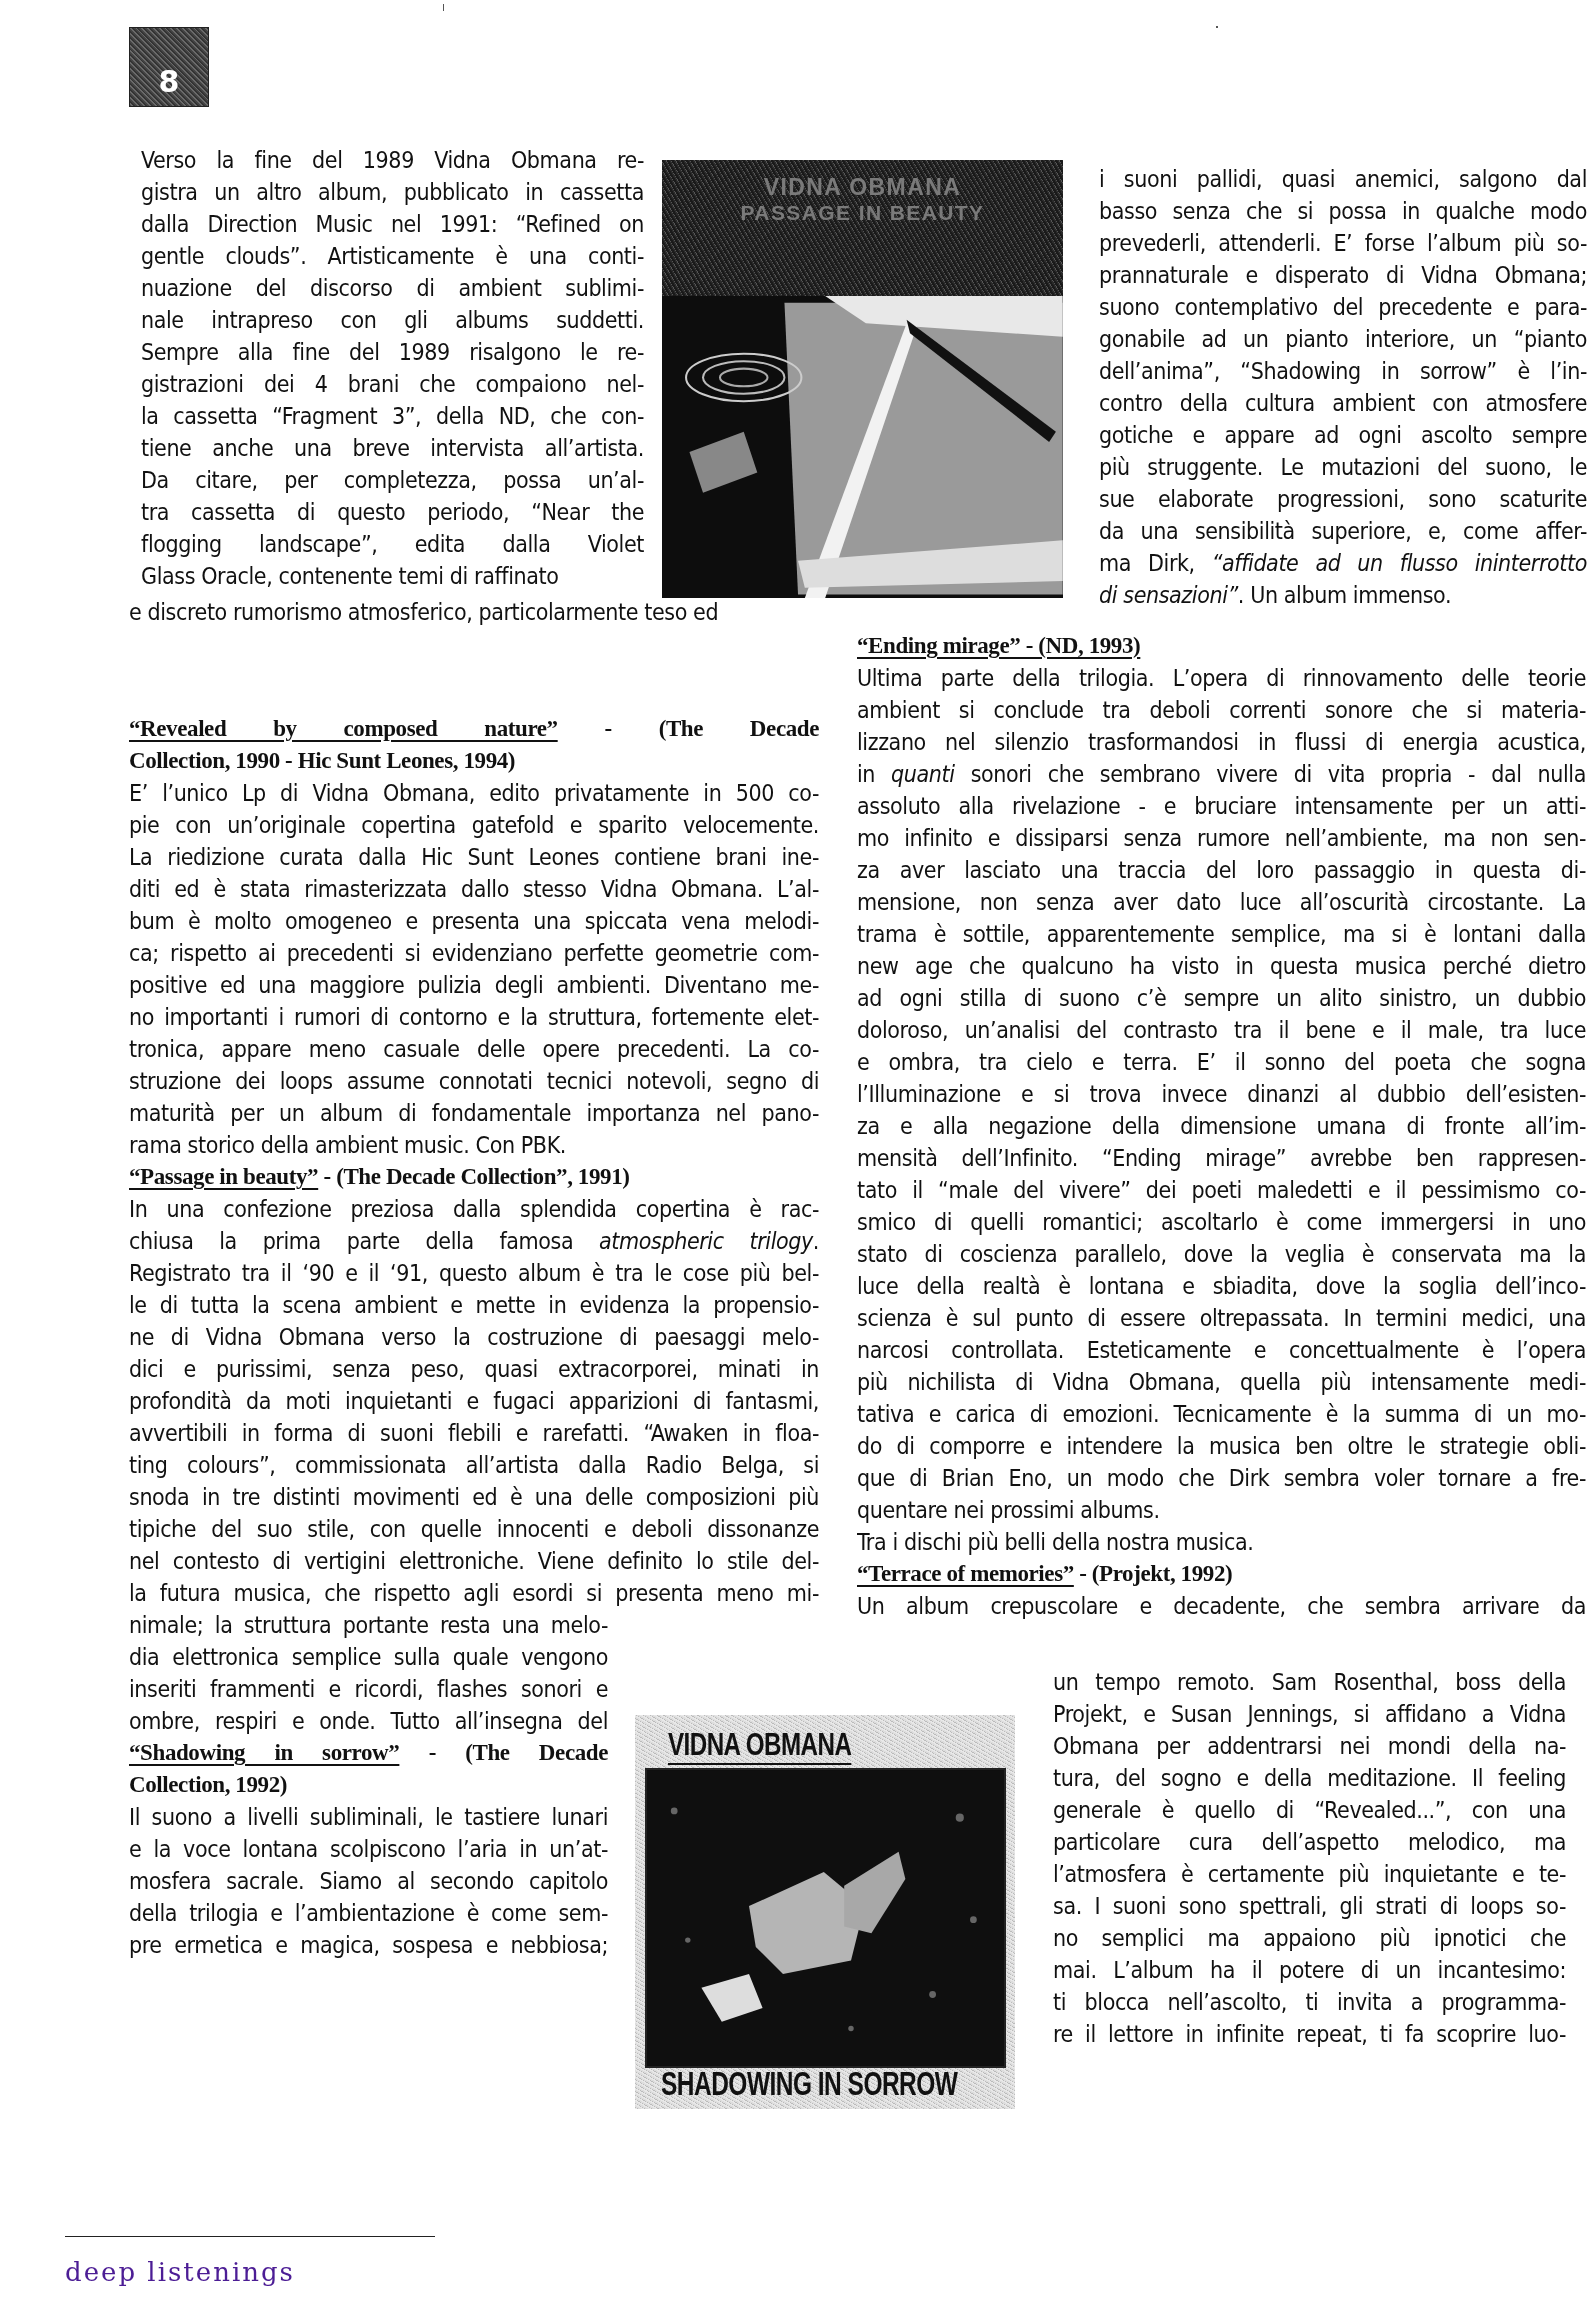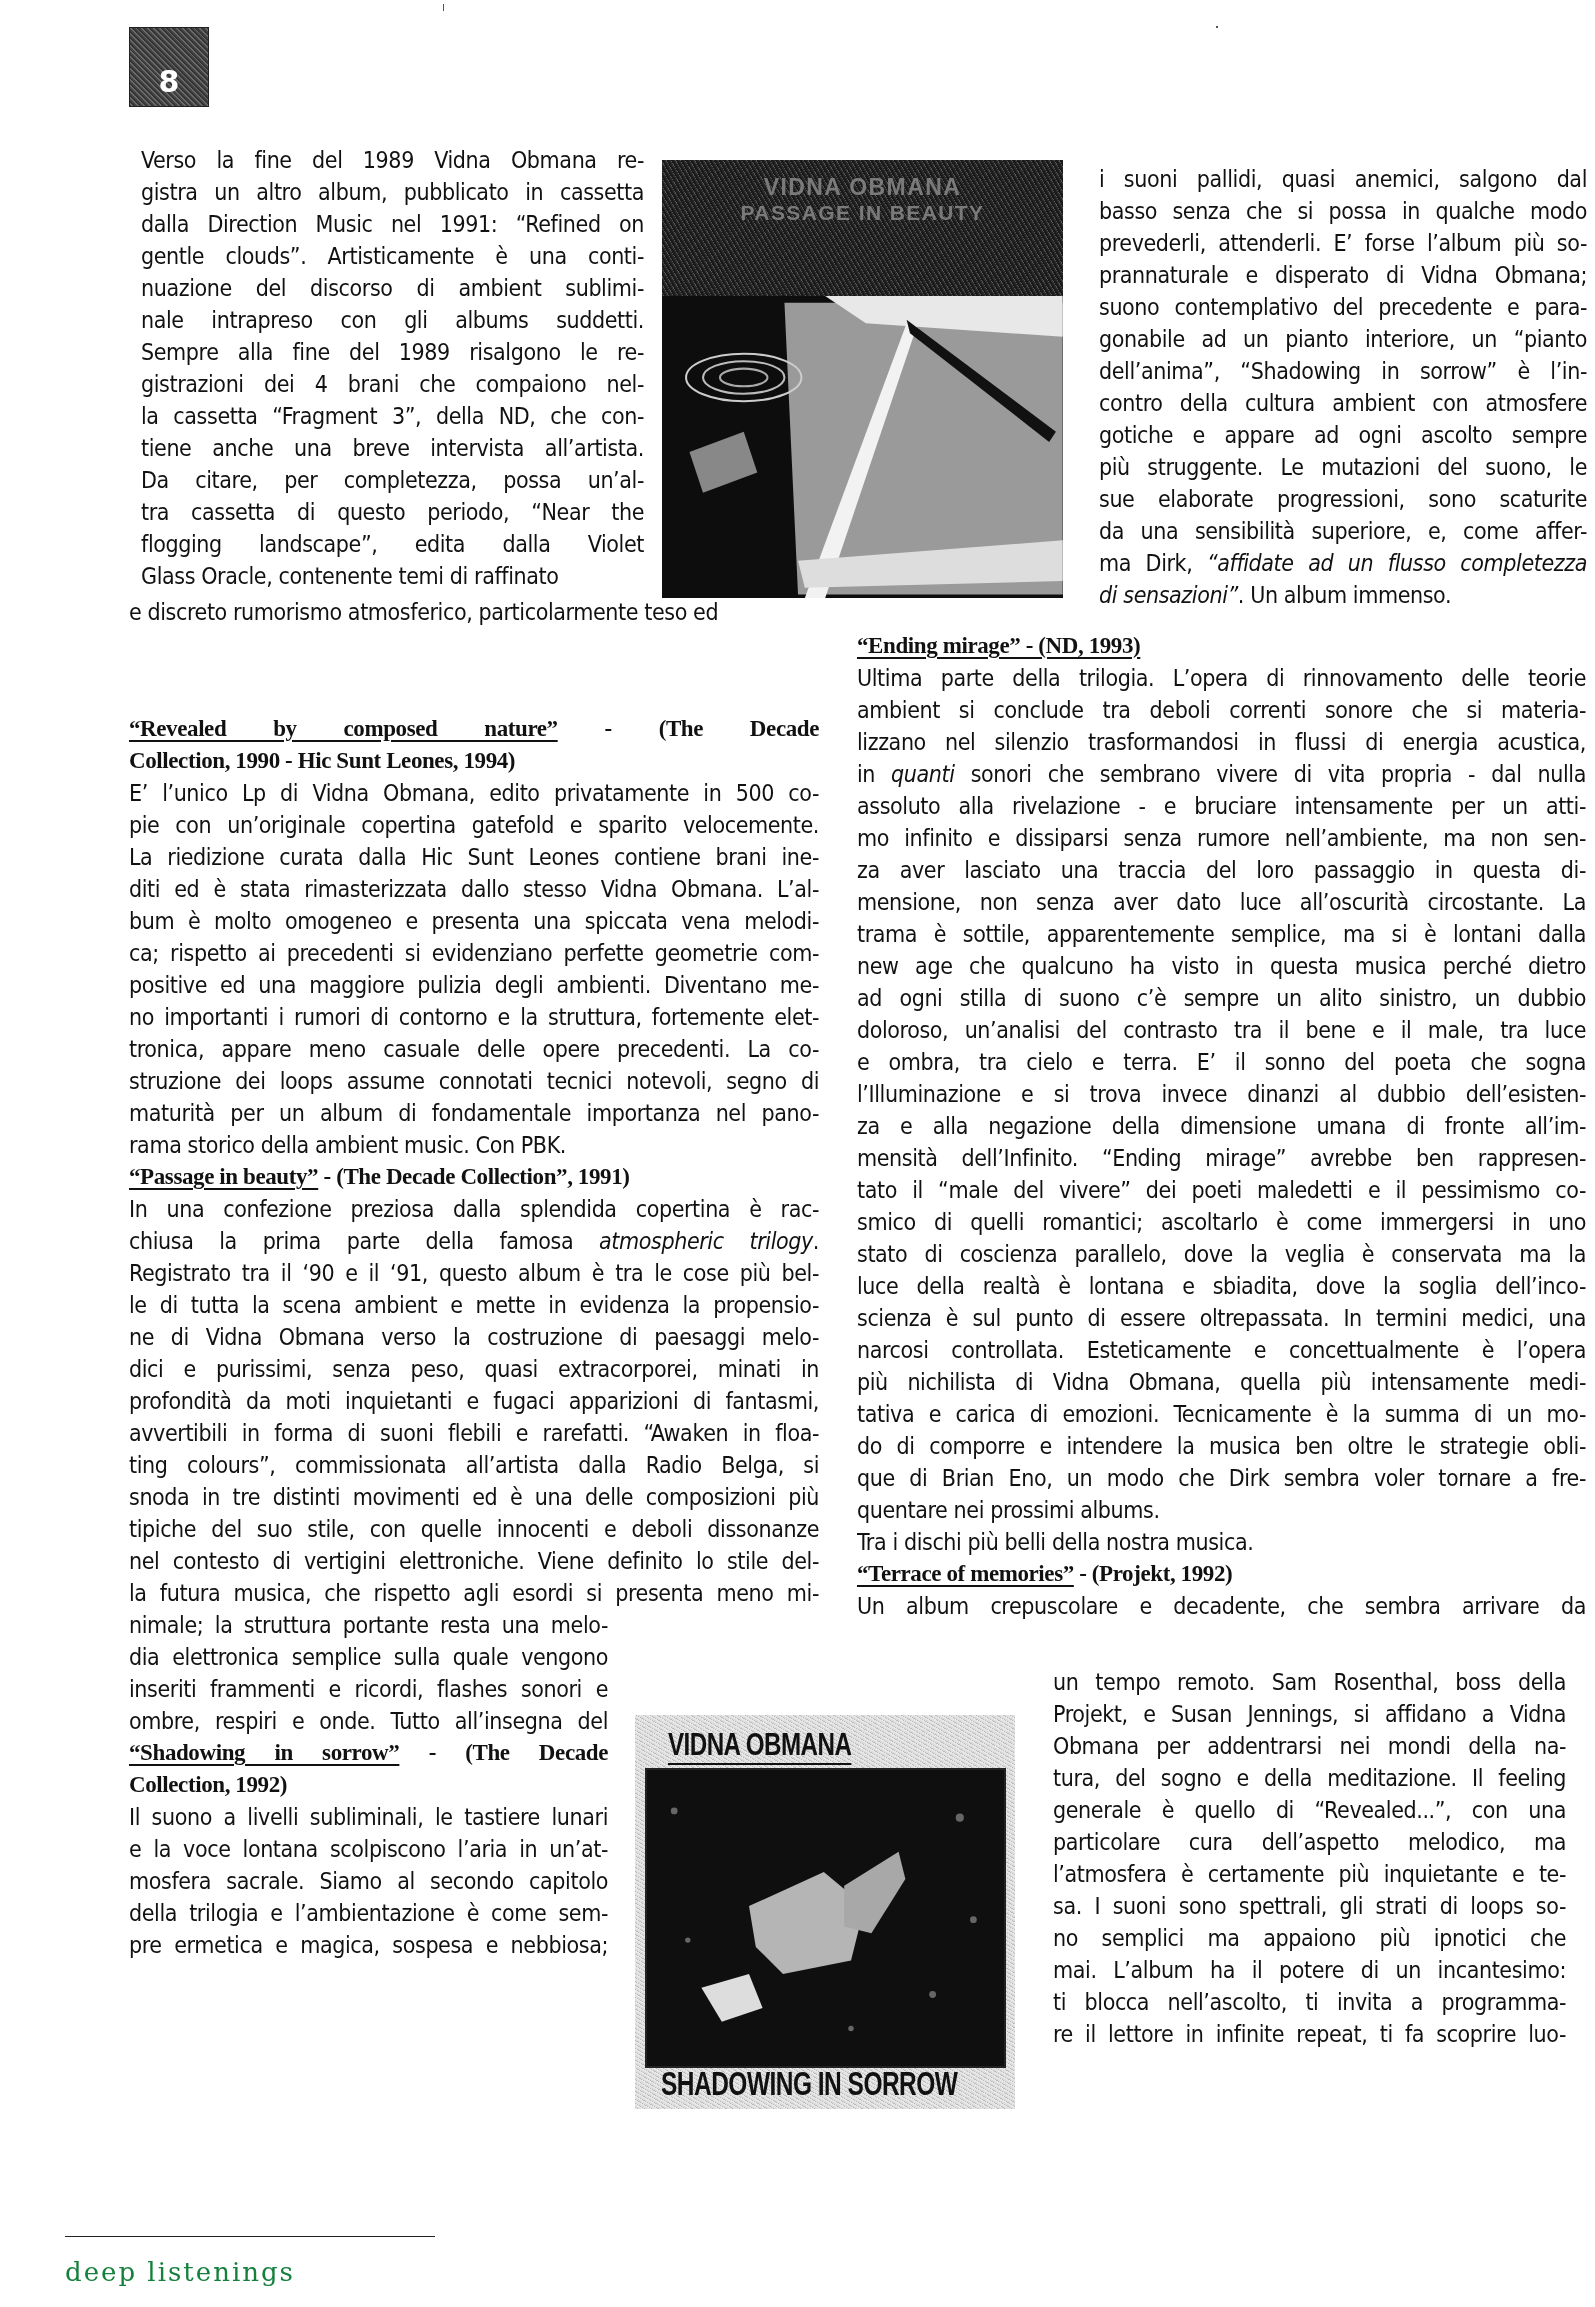--- a/index.html
+++ b/index.html
@@ -29,21 +29,21 @@
   .cover2 { left:635px; top:1715px; width:380px; height:394px;
        background:repeating-linear-gradient(30deg,#e8e8e8 0 1.4px,#bbb 1.4px 2px,#ddd 2px 3.4px); }
   .cover2 .artist { position:absolute; left:33px; top:12.2px; font-family:"Liberation Sans", sans-serif;
        font-weight:bold; font-size:31px; color:#111; transform:scaleX(0.78); transform-origin:left;
        border-bottom:2px solid #111; letter-spacing:-0.7px; }
   .cover2 .photo { position:absolute; left:10.2px; top:53px; width:357px; height:296px; background:#0f0f0f;
        border:2px solid #222; }
   .cover2 .title { position:absolute; left:26px; top:349px; font-family:"Liberation Sans", sans-serif;
        font-weight:bold; font-size:34px; color:#111; transform:scaleX(0.72); transform-origin:left; white-space:nowrap; letter-spacing:-0.7px; }
   .footer-rule { left:65px; top:2236px; width:370px; height:1.4px; background:#222; }
-  .footer-text { left:65px; top:2257px; font-family:"DejaVu Serif", serif; font-size:26px; letter-spacing:2px; color:#15803d; }
+  .footer-text { left:65px; top:2257px; font-family:"DejaVu Serif", serif; font-size:26px; letter-spacing:2px; color:#4c1d95; }
   .stray1 { left:443px; top:4.1px; width:1.4px; height:6.8px; background:#555; }
   .stray2 { left:1216px; top:26px; width:2px; height:2px; background:#555; }
 </style>
 </head>
 <body>
 
 <div class="abs pagebox">
   <span>8</span>
 </div>
 <div class="abs stray1"></div>
@@ -96,21 +96,21 @@
     <span class="line">prevederli, attenderli. E’ forse l’album più so-</span>
     <span class="line">prannaturale e disperato di Vidna Obmana;</span>
     <span class="line">suono contemplativo del precedente e para-</span>
     <span class="line">gonabile ad un pianto interiore, un “pianto</span>
     <span class="line">dell’anima”, “Shadowing in sorrow” è l’in-</span>
     <span class="line">contro della cultura ambient con atmosfere</span>
     <span class="line">gotiche e appare ad ogni ascolto sempre</span>
     <span class="line">più struggente. Le mutazioni del suono, le</span>
     <span class="line">sue elaborate progressioni, sono scaturite</span>
     <span class="line">da una sensibilità superiore, e, come affer-</span>
-    <span class="line"><span>ma Dirk, </span><i>“affidate ad un flusso completezza</i></span>
+    <span class="line"><span>ma Dirk, </span><i>“affidate ad un flusso ininterrotto</i></span>
     <span class="line last"><i>di sensazioni”</i><span>. Un album immenso.</span></span>
   </div>
 
 <div class="abs txt" style="left:129px; top:713px; width:690px;" id="left-col">
     <span class="line hd" style="text-align-last: justify;"><u>“Revealed by composed nature”</u><span> - (The Decade</span></span>
     <span class="line last hd">Collection, 1990 - Hic Sunt Leones, 1994)</span>
     <span class="line">E’ l’unico Lp di Vidna Obmana, edito privatamente in 500 co-</span>
     <span class="line">pie con un’originale copertina gatefold e sparito velocemente.</span>
     <span class="line">La riedizione curata dalla Hic Sunt Leones contiene brani ine-</span>
     <span class="line">diti ed è stata rimasterizzata dallo stesso Vidna Obmana. L’al-</span>

